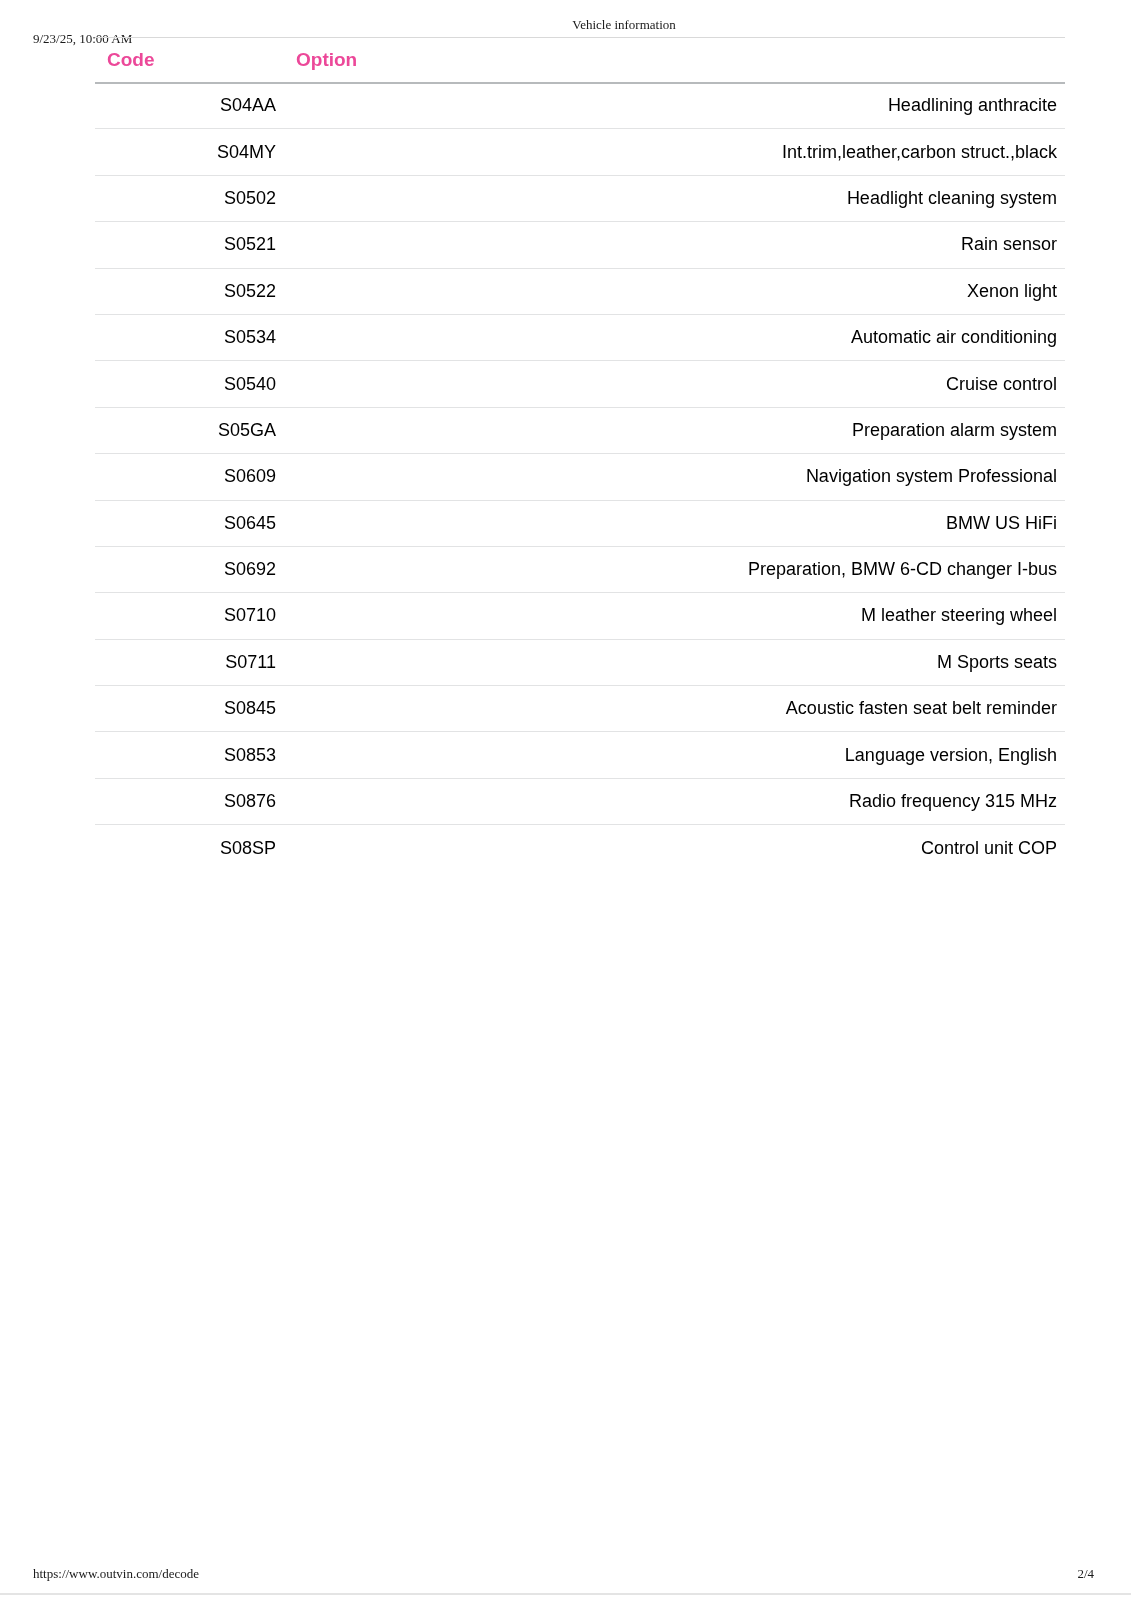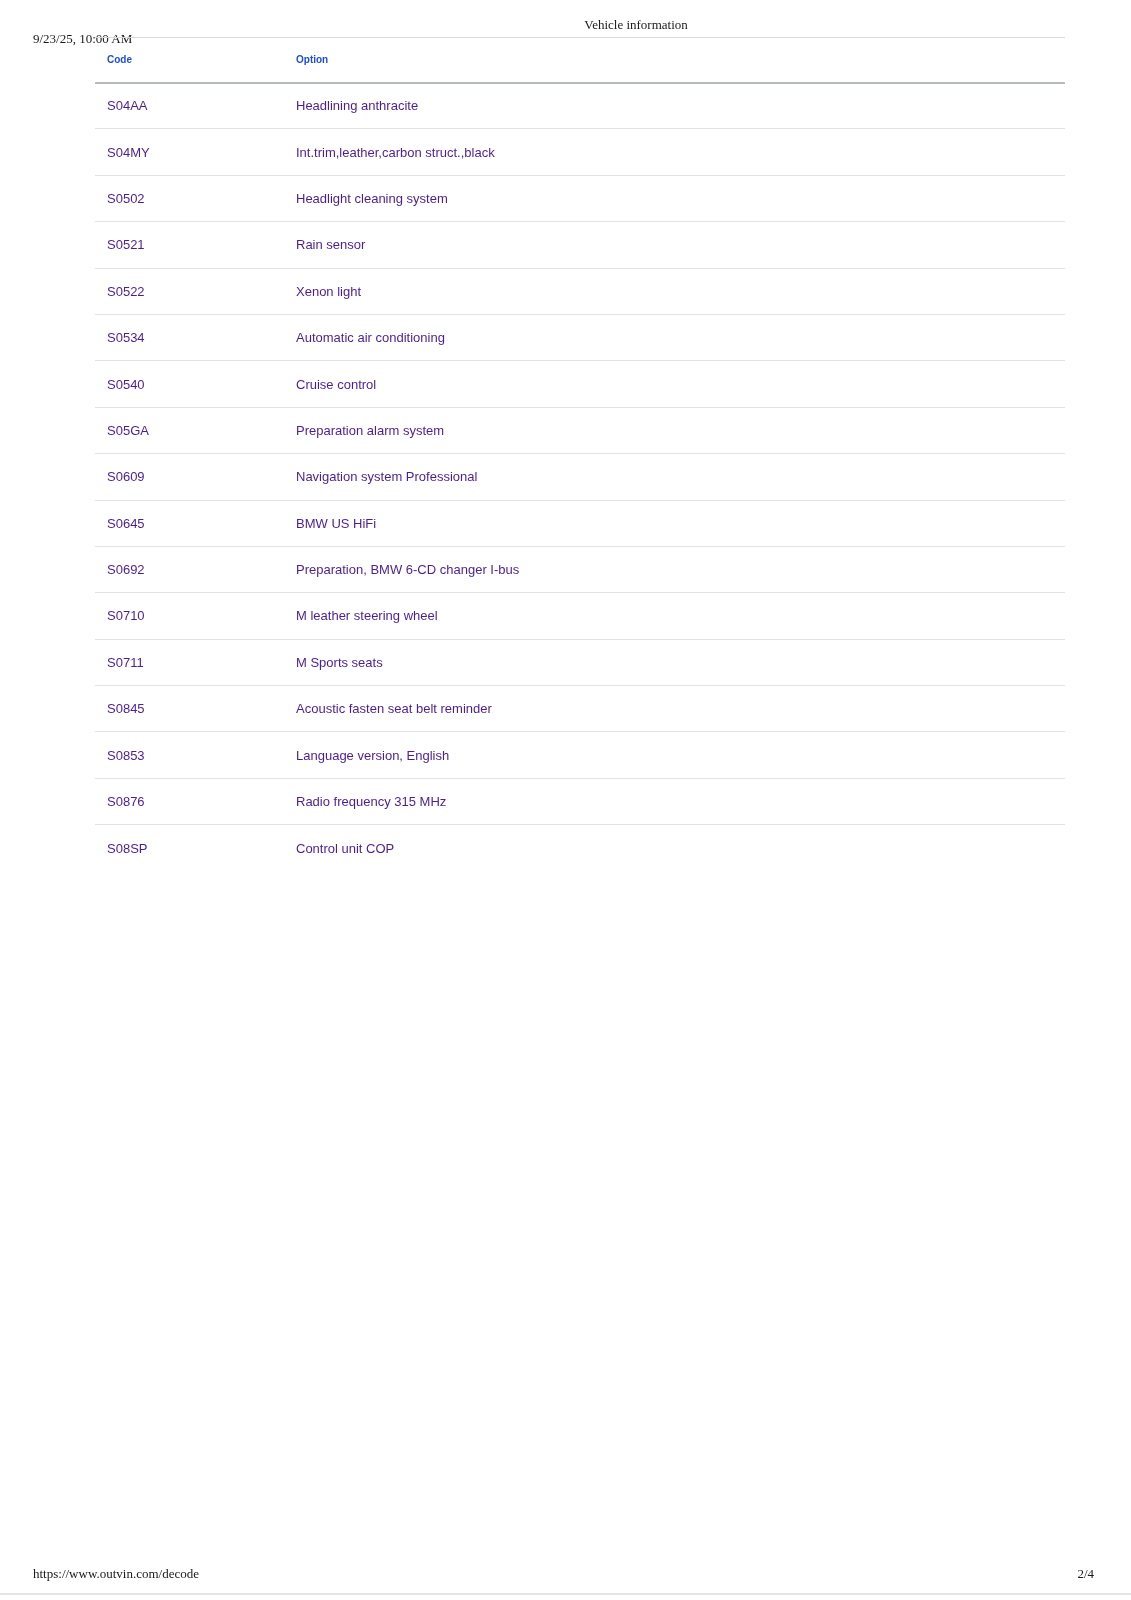--- a/index.html
+++ b/index.html
@@ -14,53 +14,53 @@
 
   
   .print-meta {
     position: absolute;
     font-family: "Liberation Serif", serif;
     font-size: 13px;
     color: #1a1a1a;
     white-space: nowrap;
   }
   .header-date  { left: 33px; top: 31px; }
-  .header-title { left: 624px; top: 17px; transform: translateX(-50%); margin-left: 12px; }
+  .header-title { left: 624px; top: 17px; transform: translateX(-50%); }
   .footer-url   { left: 33px; top: 1566px; }
   .footer-page  { right: 37px; top: 1566px; }
 
   
   .table-wrap {
     position: absolute;
     left: 95px;
     top: 37px;
     width: 970px;
   }
   table.options-table {
     width: 100%;
     border-collapse: collapse;
     border-top: 1px solid #d9d9d9;
     table-layout: fixed;
   }
   col.col-code { width: 189px; }
   .options-table th {
-    font-size: 10px;
+    font-size: 19px;
     font-weight: 700;
-    color: #1d4ed8;
+    color: #ec4899;
     text-align: left;
     vertical-align: middle;
     height: 45px;
     padding: 0 8px 0 12px;
     border-bottom: 2px solid #b7babc;
   }
   .options-table td {
-    font-size: 13px;
+    font-size: 18px;
     font-weight: 400;
-    color: #4c1d95;
-    text-align: left;
+    color: #000000;
+    text-align: right;
     vertical-align: middle;
     height: 46.4px;
     padding: 0 8px 0 12px;
     border-bottom: 1px solid #e2e3e4;
     white-space: nowrap;
     overflow: hidden;
   }
   .options-table tbody tr:last-child td { border-bottom: none; }
 
   

